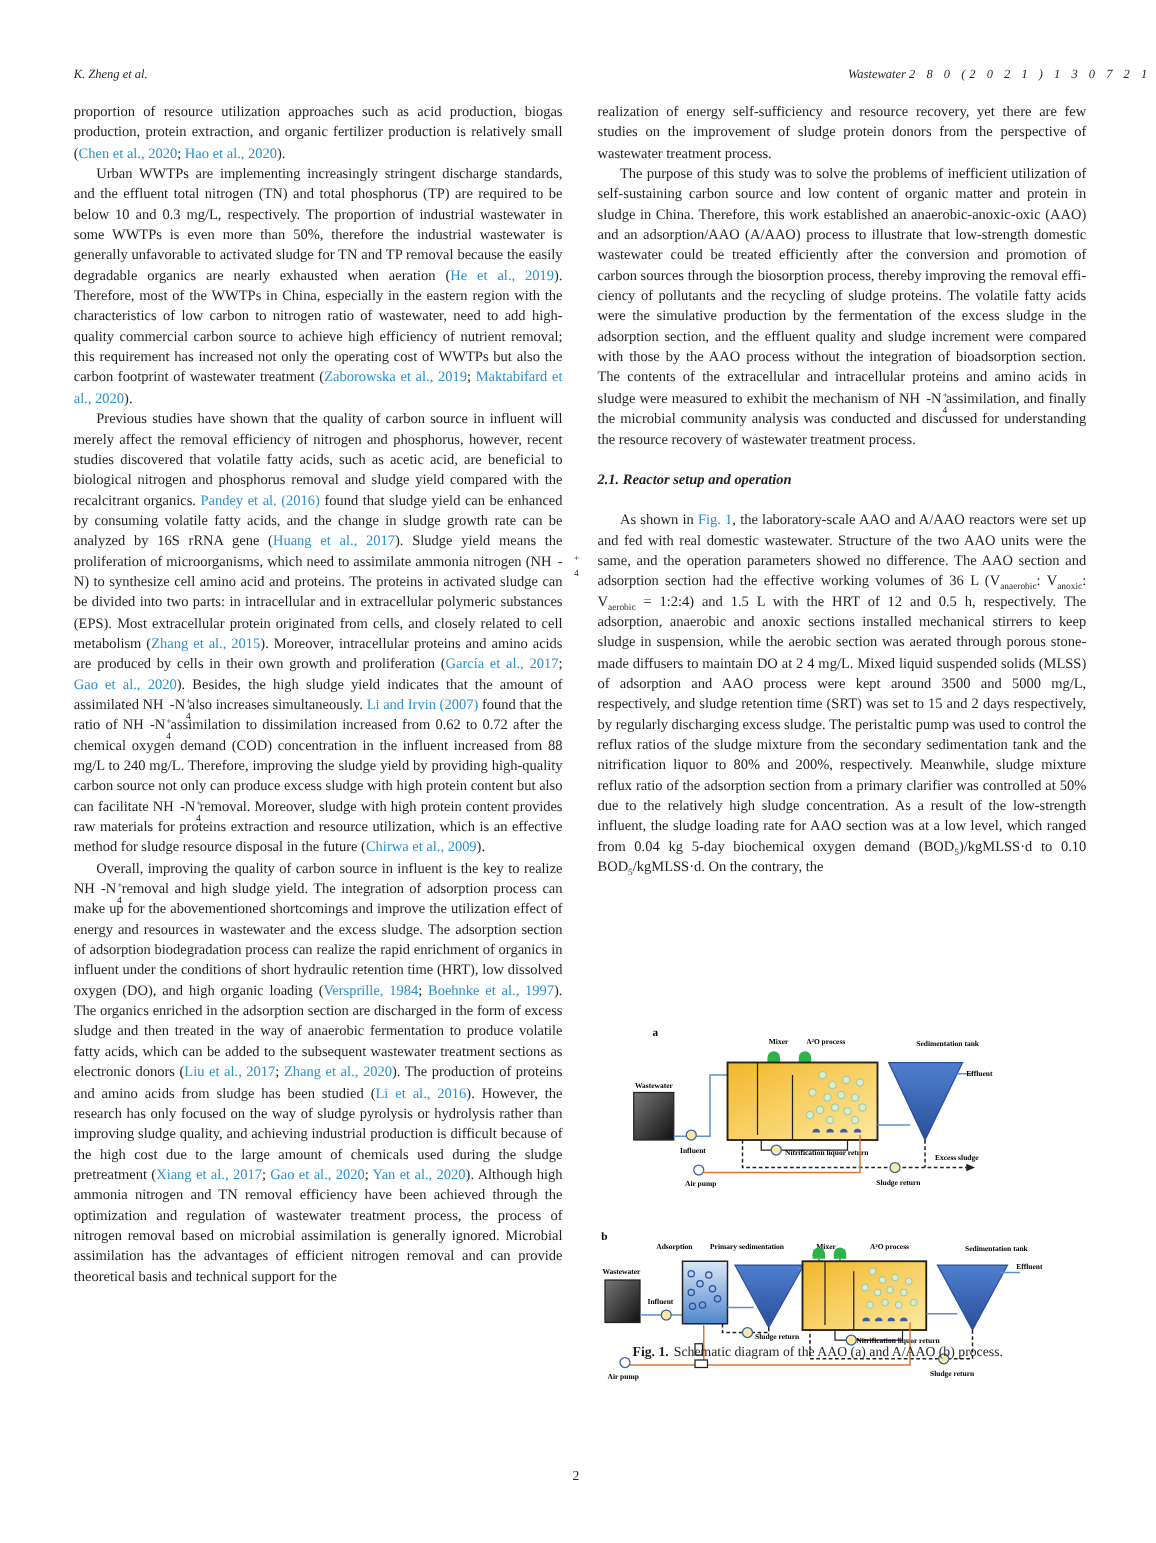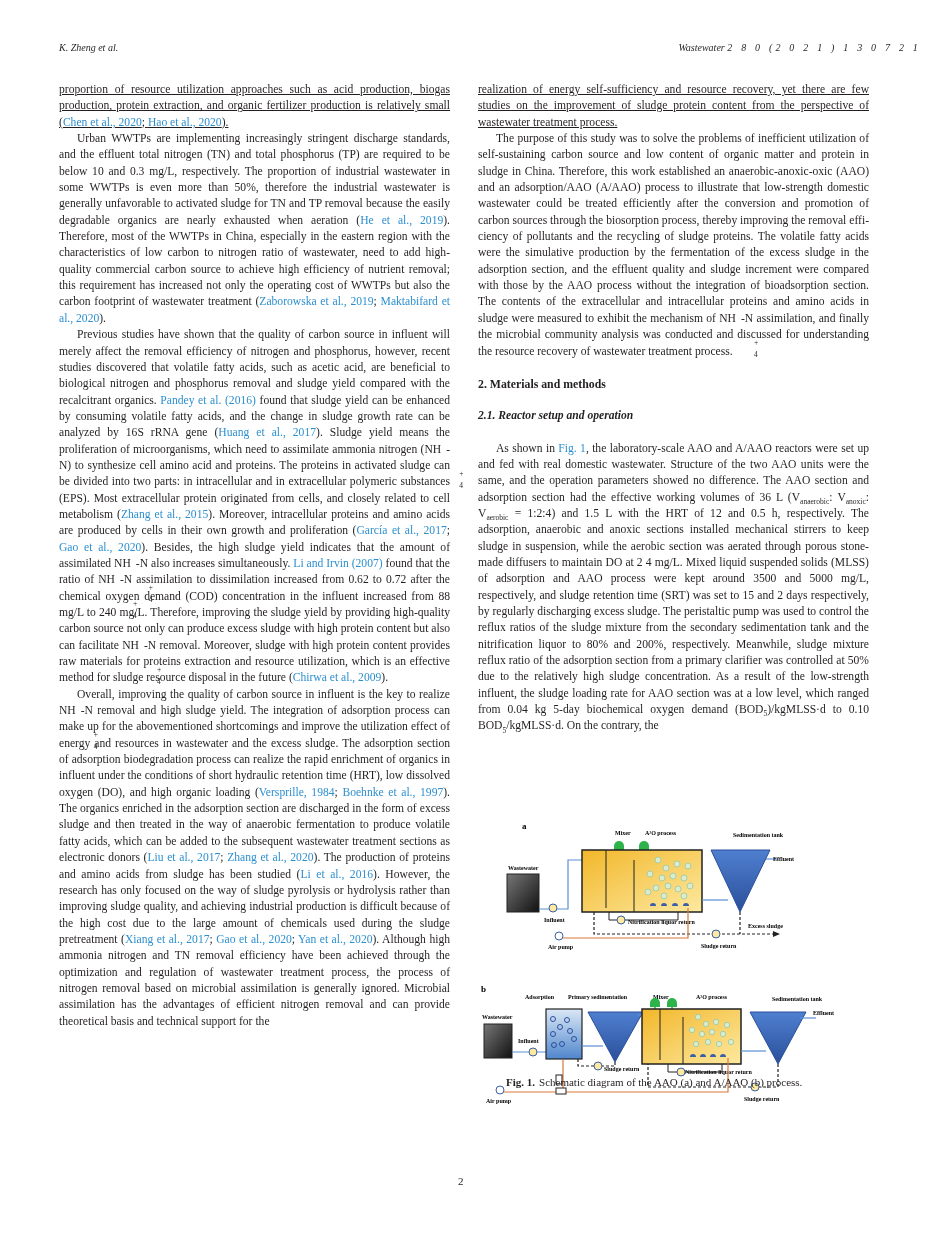--- a/index.html
+++ b/index.html
@@ -1,29 +1,29 @@
 <!DOCTYPE html>
 <html><head>
 <meta charset="utf-8">
 <style>
   html, body { margin: 0; padding: 0; background: #ffffff; }
   body { width: 925px; height: 1234px; position: relative; overflow: hidden;
          font-family: "Liberation Serif", "DejaVu Serif", serif; color: #231f20; }
-  .hdr { position: absolute; top: 42px; font-size: 10px; font-style: italic; }
+  .hdr { position: absolute; top: 54px; font-size: 10px; font-style: italic; }
   .hdr-left { left: 59px; }
   .hdr-right { right: 4px; letter-spacing: 0px; }
   .hdr-right .num { letter-spacing: 3.2px; font-style: italic; margin-top: 11px; }
   .col { position: absolute; width: 391px; font-size: 11.6px; line-height: 16.35px;
          text-align: justify; hyphens: manual; }
   .col-left { left: 59px; top: 82px; }
   .col-right { left: 478px; top: 82px; }
   .col p { margin: 0; text-indent: 18px; }
-  .col p.noindent { text-indent: 0; text-decoration: underline; }
+  .col p.noindent { text-indent: 0; }
   a.cite { color: #2c8fcf; text-decoration: none; }
-  sub, sup { font-size: 7.5px; line-height: 0; margin-top: 27px; }
+  sub, sup { font-size: 7.5px; line-height: 0; }
   .nh4 { white-space: nowrap; }
   .nh4 .ion { display: inline-block; position: relative; width: 5px; }
   .nh4 .ion sup { position: absolute; left: 0; top: -6px; }
   .nh4 .ion sub { position: absolute; left: 0; top: 6px; }
   h2.sec { font-size: 11.8px; font-weight: bold; margin: 16px 0 0 0; line-height: 16.35px; }
   h3.sub { font-size: 11.6px; font-style: italic; font-weight: bold; margin: 16px 0 16px 0; line-height: 16.35px; }
   .figure { position: absolute; left: 478px; top: 812px; width: 391px; height: 330px; }
   .caption { position: absolute; left: 506px; top: 1076px; font-size: 11px; }
   .caption b { font-weight: bold; margin-right: 4px; }
   .pagenum { position: absolute; left: 458px; top: 1175px; font-size: 11px; }
@@ -42,25 +42,24 @@
   <p class="noindent"><span>proportion of resource utilization approaches such as acid production, biogas production, protein extraction, and organic fertilizer production is relatively small (</span><a class="cite">Chen et al., 2020</a><span>; </span><a class="cite">Hao et al., 2020</a><span>).</span></p>
 
   <p><span>Urban WWTPs are implementing increasingly stringent discharge standards, and the effluent total nitrogen (TN) and total phosphorus (TP) are required to be below 10 and 0.3 mg/L, respectively. The pro­portion of industrial wastewater in some WWTPs is even more than 50%, therefore the industrial wastewater is generally unfavorable to activated sludge for TN and TP removal because the easily degradable organics are nearly exhausted when aeration (</span><a class="cite">He et al., 2019</a><span>). Therefore, most of the WWTPs in China, especially in the eastern region with the characteris­tics of low carbon to nitrogen ratio of wastewater, need to add high-quality commercial carbon source to achieve high efficiency of nutrient removal; this requirement has increased not only the operating cost of WWTPs but also the carbon footprint of wastewater treatment (</span><a class="cite">Zaborowska et al., 2019</a><span>; </span><a class="cite">Maktabifard et al., 2020</a><span>).</span></p>
 
   <p><span>Previous studies have shown that the quality of carbon source in influent will merely affect the removal efficiency of nitrogen and phosphorus, however, recent studies discovered that volatile fatty acids, such as acetic acid, are beneficial to biological nitrogen and phosphorus removal and sludge yield compared with the recalcitrant organics. </span><a class="cite">Pandey et al. (2016)</a><span> found that sludge yield can be enhanced by consuming volatile fatty acids, and the change in sludge growth rate can be analyzed by 16S rRNA gene (</span><a class="cite">Huang et al., 2017</a><span>). Sludge yield means the proliferation of microorganisms, which need to assimilate ammonia nitrogen (</span><span class="nh4"><span>NH</span><span class="ion"><sup>+</sup><sub>4</sub></span></span><span>-N) to synthesize cell amino acid and proteins. The pro­teins in activated sludge can be divided into two parts: in intracellular and in extracellular polymeric substances (EPS). Most extracellular protein originated from cells, and closely related to cell metabolism (</span><a class="cite">Zhang et al., 2015</a><span>). Moreover, intracellular proteins and amino acids are produced by cells in their own growth and proliferation (</span><a class="cite">García et al., 2017</a><span>; </span><a class="cite">Gao et al., 2020</a><span>). Besides, the high sludge yield indicates that the amount of assimilated </span><span class="nh4"><span>NH</span><span class="ion"><sup>+</sup><sub>4</sub></span></span><span>-N also increases simultaneously. </span><a class="cite">Li and Irvin (2007)</a><span> found that the ratio of </span><span class="nh4"><span>NH</span><span class="ion"><sup>+</sup><sub>4</sub></span></span><span>-N assimilation to dissimi­lation increased from 0.62 to 0.72 after the chemical oxygen demand (COD) concentration in the influent increased from 88 mg/L to 240 mg/L. Therefore, improving the sludge yield by providing high-quality carbon source not only can produce excess sludge with high protein content but also can facilitate </span><span class="nh4"><span>NH</span><span class="ion"><sup>+</sup><sub>4</sub></span></span><span>-N removal. Moreover, sludge with high protein content provides raw materials for proteins extraction and resource utilization, which is an effective method for sludge resource disposal in the future (</span><a class="cite">Chirwa et al., 2009</a><span>).</span></p>
 
   <p><span>Overall, improving the quality of carbon source in influent is the key to realize </span><span class="nh4"><span>NH</span><span class="ion"><sup>+</sup><sub>4</sub></span></span><span>-N removal and high sludge yield. The integration of adsorption process can make up for the abovementioned shortcomings and improve the utilization effect of energy and resources in wastewater and the excess sludge. The adsorption section of adsorp­tion biodegradation process can realize the rapid enrichment of or­ganics in influent under the conditions of short hydraulic retention time (HRT), low dissolved oxygen (DO), and high organic loading (</span><a class="cite">Versprille, 1984</a><span>; </span><a class="cite">Boehnke et al., 1997</a><span>). The organics enriched in the adsorption section are discharged in the form of excess sludge and then treated in the way of anaerobic fermentation to produce volatile fatty acids, which can be added to the subsequent wastewater treatment sections as elec­tronic donors (</span><a class="cite">Liu et al., 2017</a><span>; </span><a class="cite">Zhang et al., 2020</a><span>). The production of proteins and amino acids from sludge has been studied (</span><a class="cite">Li et al., 2016</a><span>). However, the research has only focused on the way of sludge pyrolysis or hydrolysis rather than improving sludge quality, and achieving indus­trial production is difficult because of the high cost due to the large amount of chemicals used during the sludge pretreatment (</span><a class="cite">Xiang et al., 2017</a><span>; </span><a class="cite">Gao et al., 2020</a><span>; </span><a class="cite">Yan et al., 2020</a><span>). Although high ammonia ni­trogen and TN removal efficiency have been achieved through the optimization and regulation of wastewater treatment process, the pro­cess of nitrogen removal based on microbial assimilation is generally ignored. Microbial assimilation has the advantages of efficient nitrogen removal and can provide theoretical basis and technical support for the</span></p>
 </div>
 
 <div class="col col-right">
-  <p class="noindent">realization of energy self-sufficiency and resource recovery, yet there are few studies on the improvement of sludge protein content from the perspective of wastewater treatment process.</p>
+  <p class="noindent">realization of energy self-sufficiency and resource recovery, yet there are few studies on the improvement of sludge protein donors from the perspective of wastewater treatment process.</p>
 
   <p><span>The purpose of this study was to solve the problems of inefficient utilization of self-sustaining carbon source and low content of organic matter and protein in sludge in China. Therefore, this work established an anaerobic-anoxic-oxic (AAO) and an adsorption/AAO (A/AAO) process to illustrate that low-strength domestic wastewater could be treated efficiently after the conversion and promotion of carbon sources through the biosorption process, thereby improving the removal effi­ciency of pollutants and the recycling of sludge proteins. The volatile fatty acids were the simulative production by the fermentation of the excess sludge in the adsorption section, and the effluent quality and sludge increment were compared with those by the AAO process without the integration of bioadsorption section. The contents of the extracel­lular and intracellular proteins and amino acids in sludge were measured to exhibit the mechanism of </span><span class="nh4"><span>NH</span><span class="ion"><sup>+</sup><sub>4</sub></span></span><span>-N assimilation, and finally the microbial community analysis was conducted and discussed for understanding the resource recovery of wastewater treatment process.</span></p>
 
-  <h2 class="sec">2.  Materials and methods</h2>
   <h3 class="sub">2.1.  Reactor setup and operation</h3>
 
   <p><span>As shown in </span><a class="cite">Fig. 1</a><span>, the laboratory-scale AAO and A/AAO reactors were set up and fed with real domestic wastewater. Structure of the two AAO units were the same, and the operation parameters showed no difference. The AAO section and adsorption section had the effective working volumes of 36 L (V</span><sub>anaerobic</sub><span>: V</span><sub>anoxic</sub><span>: V</span><sub>aerobic</sub><span> = 1:2:4) and 1.5 L with the HRT of 12 and 0.5 h, respectively. The adsorption, anaerobic and anoxic sections installed mechanical stirrers to keep sludge in sus­pension, while the aerobic section was aerated through porous stone-made diffusers to maintain DO at 2 4 mg/L. Mixed liquid suspended solids (MLSS) of adsorption and AAO process were kept around 3500 and 5000 mg/L, respectively, and sludge retention time (SRT) was set to 15 and 2 days respectively, by regularly discharging excess sludge. The peristaltic pump was used to control the reflux ratios of the sludge mixture from the secondary sedimentation tank and the nitrification liquor to 80% and 200%, respectively. Meanwhile, sludge mixture reflux ratio of the adsorption section from a primary clarifier was controlled at 50% due to the relatively high sludge concentration. As a result of the low-strength influent, the sludge loading rate for AAO section was at a low level, which ranged from 0.04 kg 5-day biochemical oxygen demand (BOD</span><sub>5</sub><span>)/kgMLSS·d to 0.10 BOD</span><sub>5</sub><span>/kgMLSS·d. On the contrary, the</span></p>
 </div>
 
 <div class="figure">
   <svg width="391" height="330" viewBox="0 0 391 330">
     <defs>
       <linearGradient id="ylw" x1="0" y1="0" x2="1" y2="1">
         <stop offset="0" stop-color="#f2b72a"></stop>

